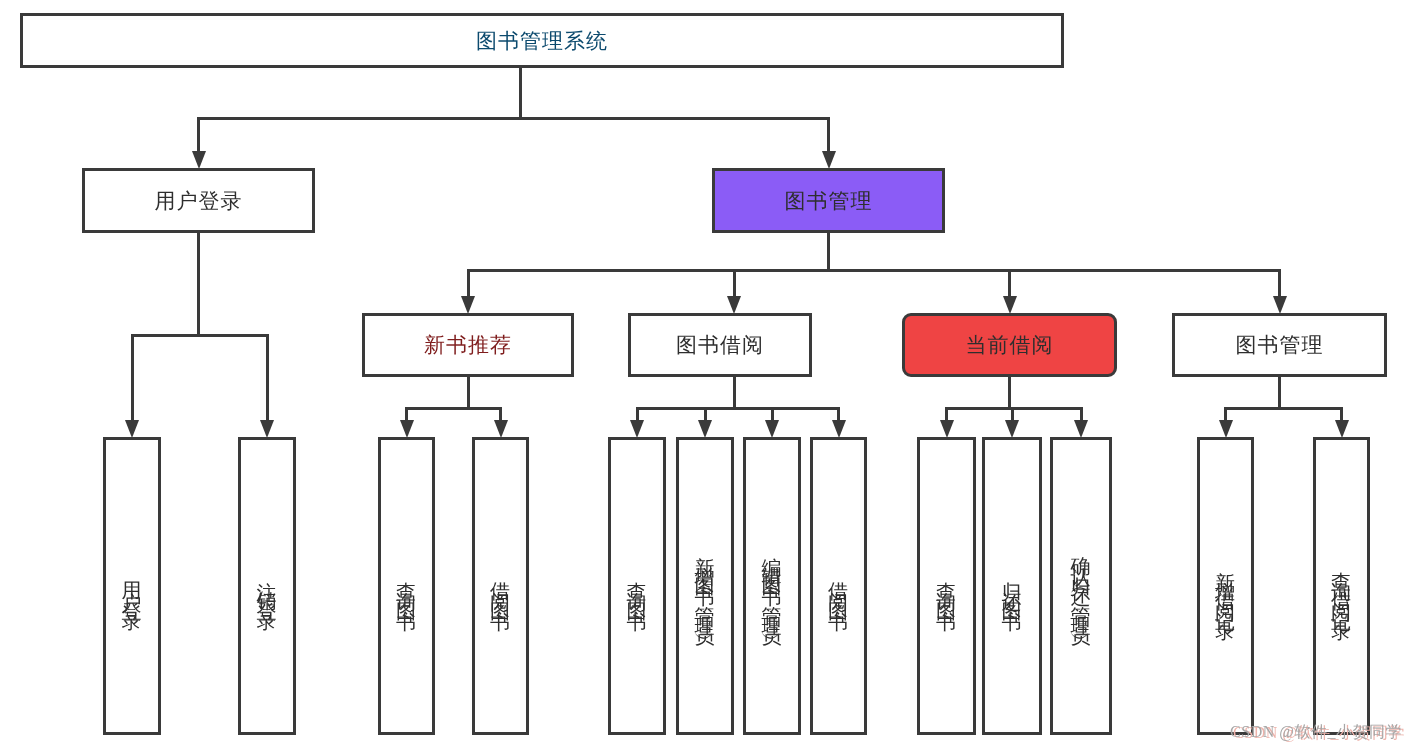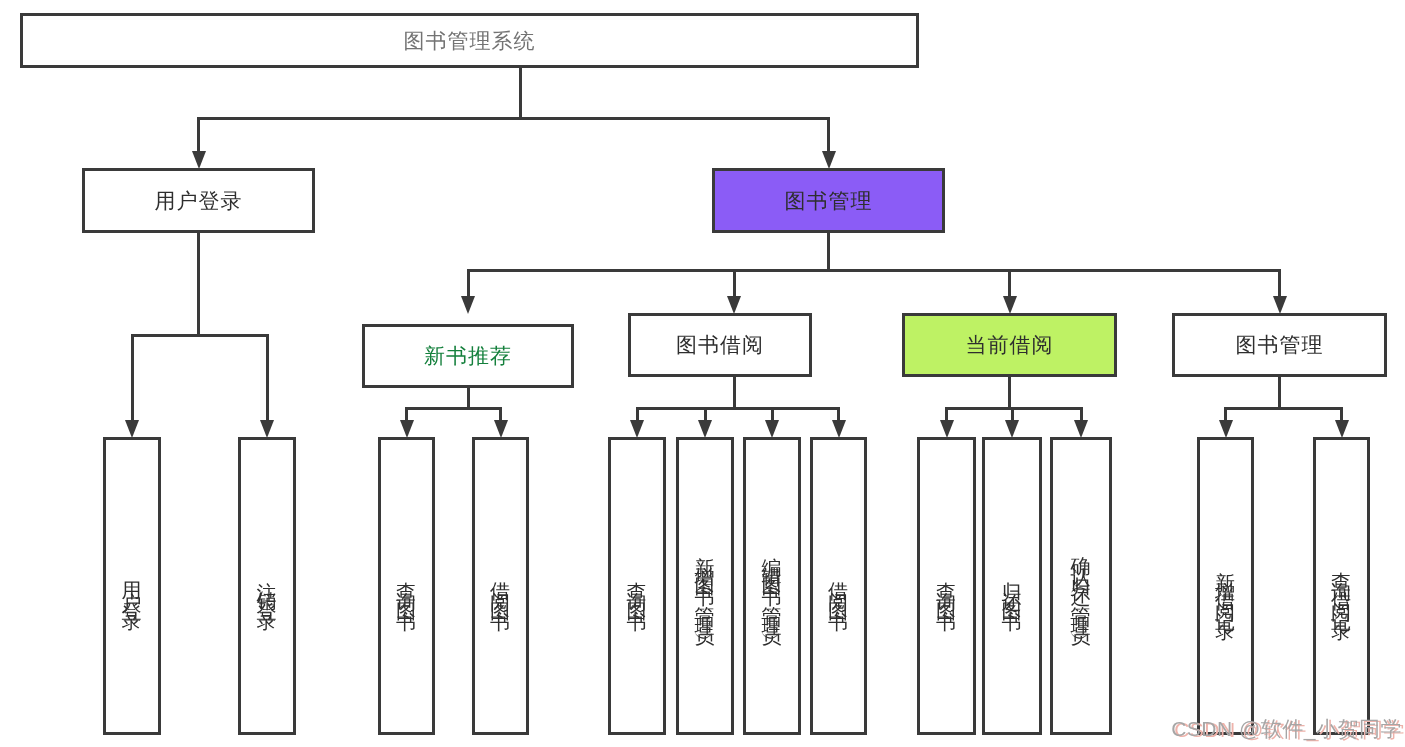--- a/index.html
+++ b/index.html
@@ -48,26 +48,27 @@
     width: 0;
     height: 0;
     border-left: 7px solid transparent;
     border-right: 7px solid transparent;
     border-top: 18px solid #3a3a3a;
   }
   .watermark {
     position: absolute;
     right: 3px;
     bottom: 4px;
-    font-size: 21px;
+    font-size: 16px;
     letter-spacing: 0.5px;
     color: #a6a6a6;
     text-shadow: 3px 1px 0 #eeb3ab;
     z-index: 5;
     pointer-events: none;
+    font-family: Liberation Serif, serif;
   }
 </style>
 </head>
 <body>
 
 <div id="canvas">
   <div class="watermark" style="color: rgb(166, 166, 166); text-shadow: rgb(238, 179, 171) 3px 1px 0px;">CSDN @软件_小贺同学</div>
 <div class="vline" style="left: 518.5px; top: 68px; width: 3px; height: 51.5px;"></div>
     <div class="hline" style="left: 197px; top: 116.5px; width: 633px; height: 3px;"></div>
     <div class="vline" style="left: 197px; top: 118px; width: 3px; height: 36px;"></div>
@@ -113,36 +114,36 @@
     <div class="vline" style="left: 1010.5px; top: 408px; width: 3px; height: 15px;"></div>
     <div class="arrow" style="left: 1005px; top: 420px; border-left-width: 7px; border-right-width: 7px; border-top-width: 18px;"></div>
     <div class="vline" style="left: 1079.5px; top: 408px; width: 3px; height: 15px;"></div>
     <div class="arrow" style="left: 1074px; top: 420px; border-left-width: 7px; border-right-width: 7px; border-top-width: 18px;"></div>
     <div class="vline" style="left: 1278px; top: 377px; width: 3px; height: 32.5px;"></div>
     <div class="hline" style="left: 1224px; top: 406.5px; width: 119px; height: 3px;"></div>
     <div class="vline" style="left: 1224px; top: 408px; width: 3px; height: 15px;"></div>
     <div class="arrow" style="left: 1218.5px; top: 420px; border-left-width: 7px; border-right-width: 7px; border-top-width: 18px;"></div>
     <div class="vline" style="left: 1340px; top: 408px; width: 3px; height: 15px;"></div>
     <div class="arrow" style="left: 1334.5px; top: 420px; border-left-width: 7px; border-right-width: 7px; border-top-width: 18px;"></div>
-    <div class="node" style="left: 20px; top: 13px; width: 899px; height: 55px; border-color: rgb(58, 58, 58); color: #737373; background: rgb(255, 255, 255);">
+    <div class="node" style="left: 20px; top: 13px; width: 1044px; height: 55px; border-color: rgb(58, 58, 58); color: #0c4a6e; background: rgb(255, 255, 255);">
       <span class="lbl h">图书管理系统</span>
     </div>
     <div class="node" style="left: 82px; top: 168px; width: 233px; height: 65px; border-color: rgb(58, 58, 58); color: rgb(46, 46, 46); background: rgb(255, 255, 255);">
       <span class="lbl h">用户登录</span>
     </div>
     <div class="node" style="left: 712px; top: 168px; width: 233px; height: 65px; border-color: rgb(58, 58, 58); color: rgb(46, 46, 46); background: #8b5cf6;">
       <span class="lbl h">图书管理</span>
     </div>
-    <div class="node" style="left: 362px; top: 313px; width: 212px; height: 64px; border-color: rgb(58, 58, 58); color: #15803d; background: rgb(255, 255, 255); margin-top: 11px;">
+    <div class="node" style="left: 362px; top: 313px; width: 212px; height: 64px; border-color: rgb(58, 58, 58); color: #7f1d1d; background: rgb(255, 255, 255);">
       <span class="lbl h">新书推荐</span>
     </div>
     <div class="node" style="left: 628px; top: 313px; width: 184px; height: 64px; border-color: rgb(58, 58, 58); color: rgb(46, 46, 46); background: rgb(255, 255, 255);">
       <span class="lbl h">图书借阅</span>
     </div>
-    <div class="node" style="left: 902px; top: 313px; width: 215px; height: 64px; border-color: rgb(58, 58, 58); color: rgb(46, 46, 46); background: #bef264;">
+    <div class="node" style="left: 902px; top: 313px; width: 215px; height: 64px; border-color: rgb(58, 58, 58); color: rgb(46, 46, 46); background: #ef4444; border-radius: 9px;">
       <span class="lbl h">当前借阅</span>
     </div>
     <div class="node" style="left: 1172px; top: 313px; width: 215px; height: 64px; border-color: rgb(58, 58, 58); color: rgb(46, 46, 46); background: rgb(255, 255, 255);">
       <span class="lbl h">图书管理</span>
     </div>
     <div class="node" style="left: 103px; top: 437px; width: 58px; height: 298px; border-color: rgb(58, 58, 58); color: rgb(46, 46, 46); background: rgb(255, 255, 255);">
       <span class="lbl v">用户登录</span>
     </div>
     <div class="node" style="left: 238px; top: 437px; width: 58px; height: 298px; border-color: rgb(58, 58, 58); color: rgb(46, 46, 46); background: rgb(255, 255, 255);">
       <span class="lbl v">注销登录</span>

